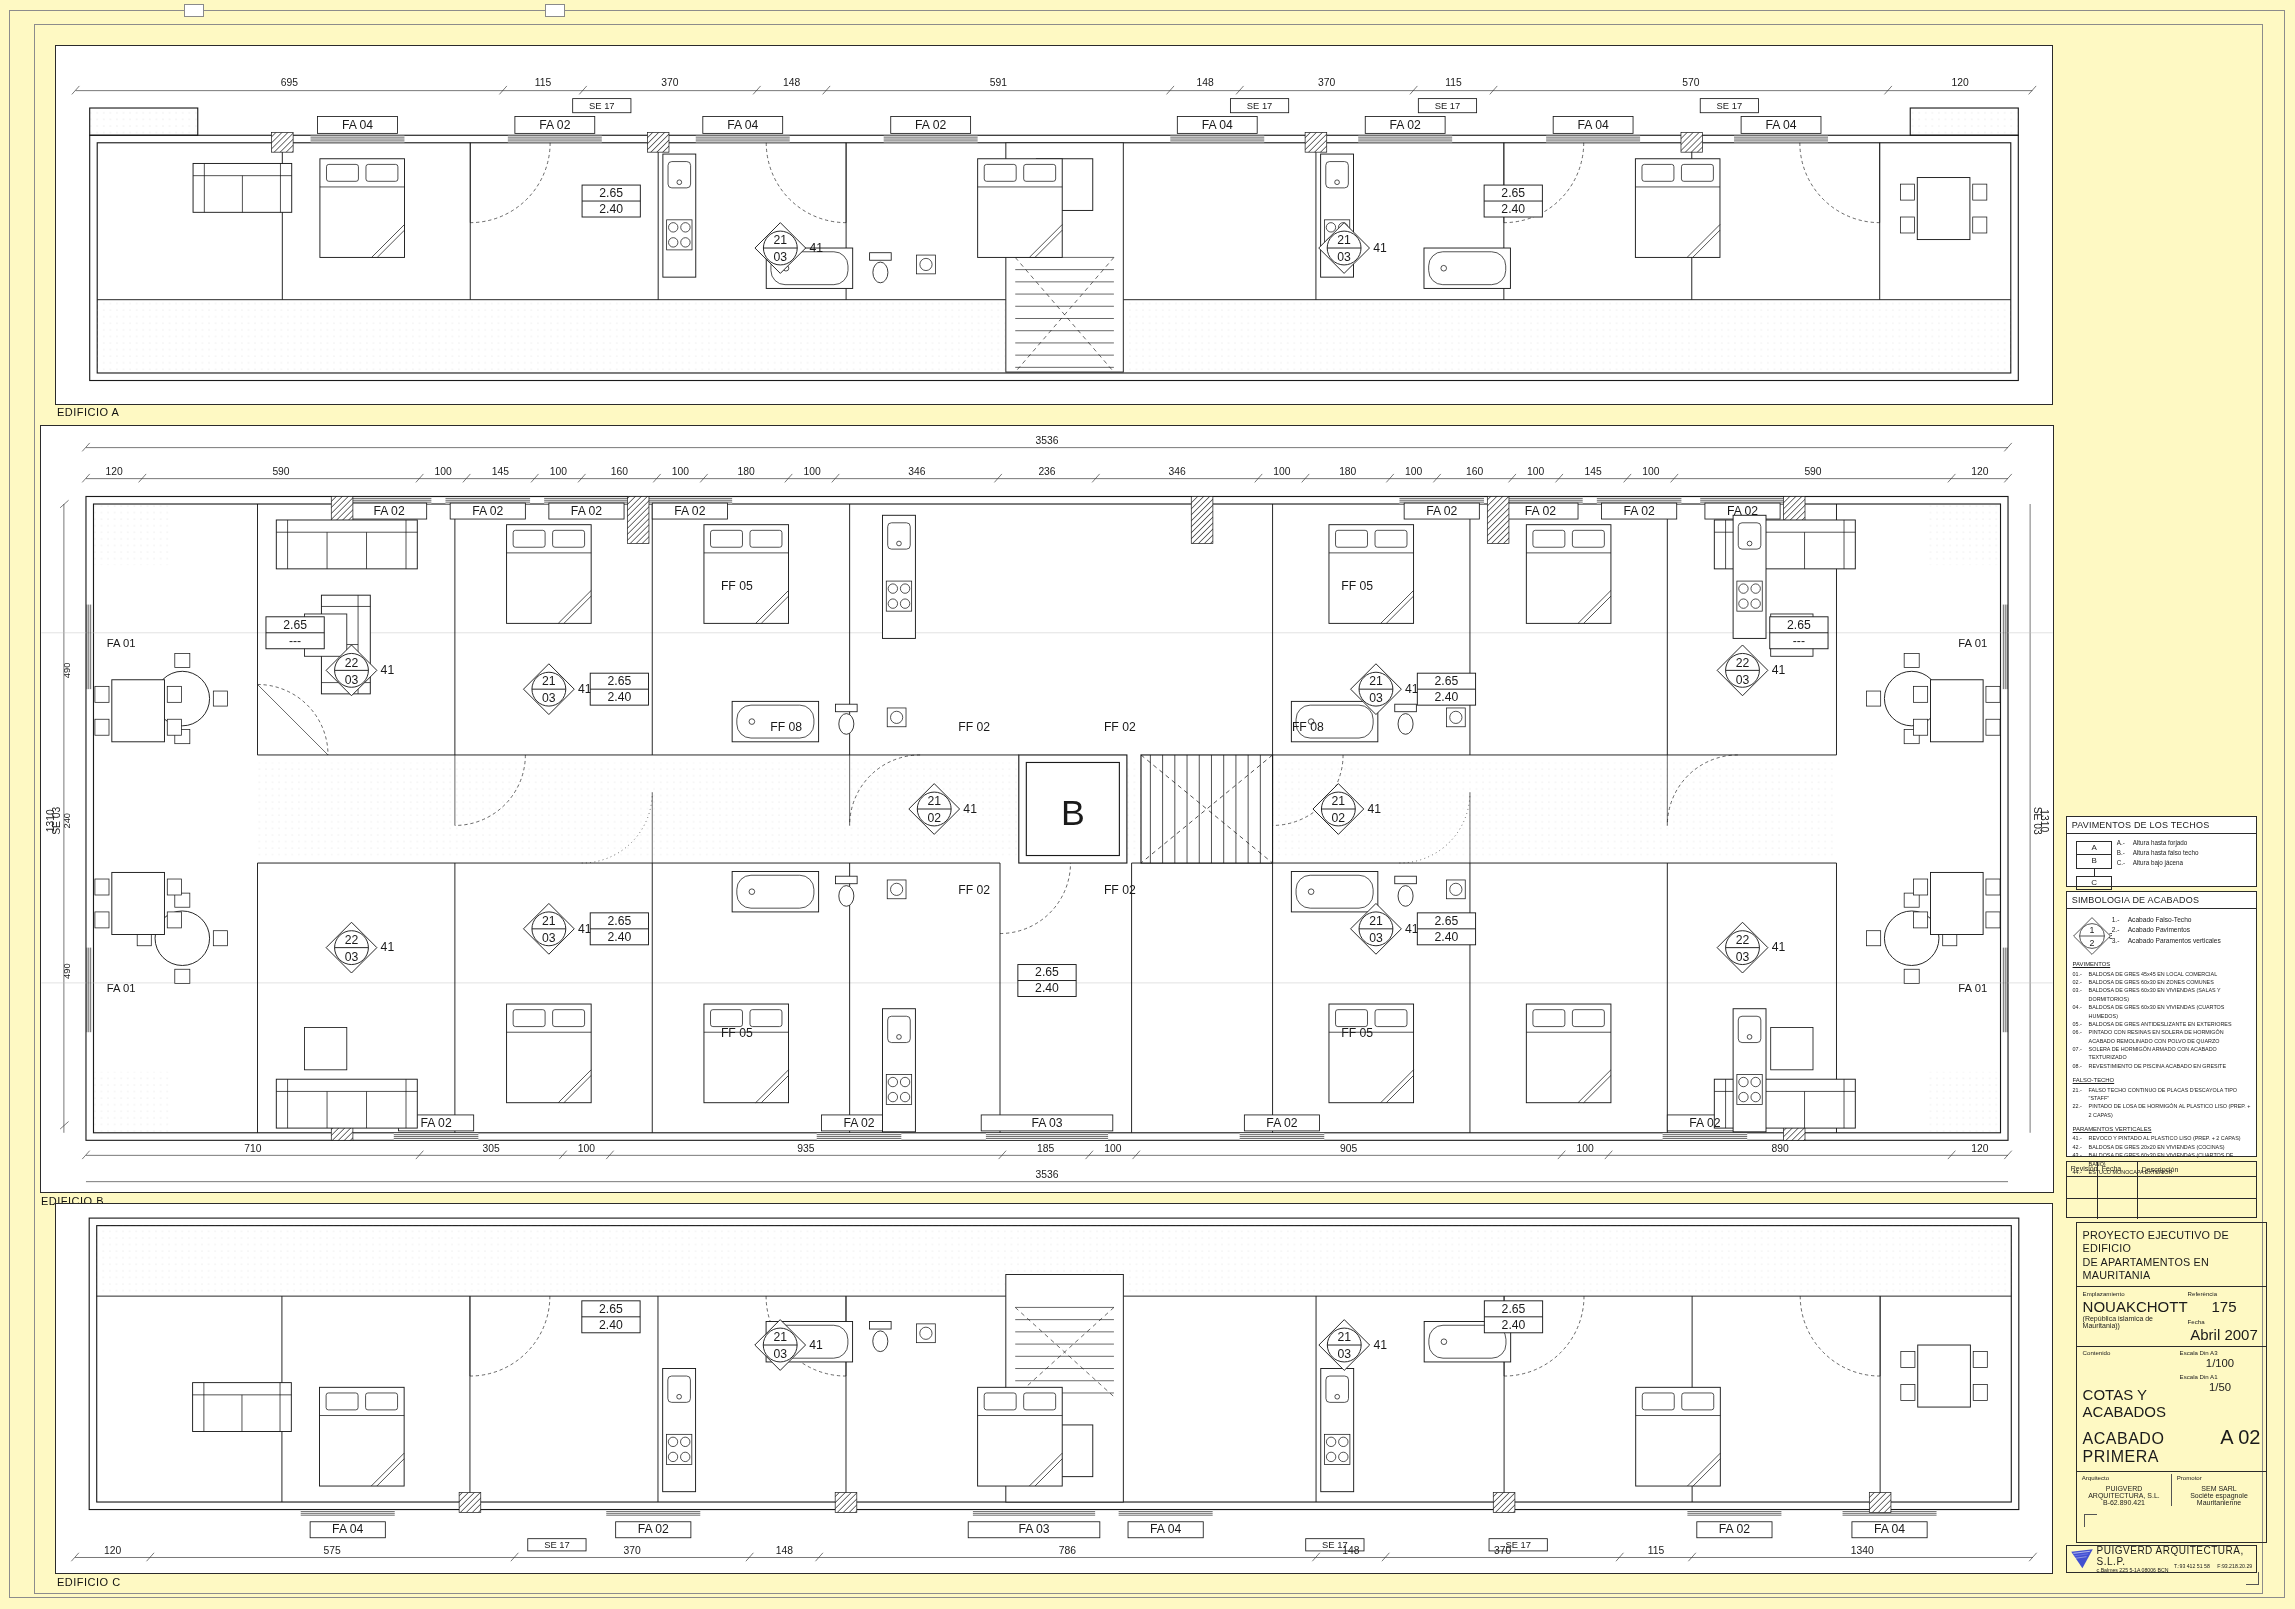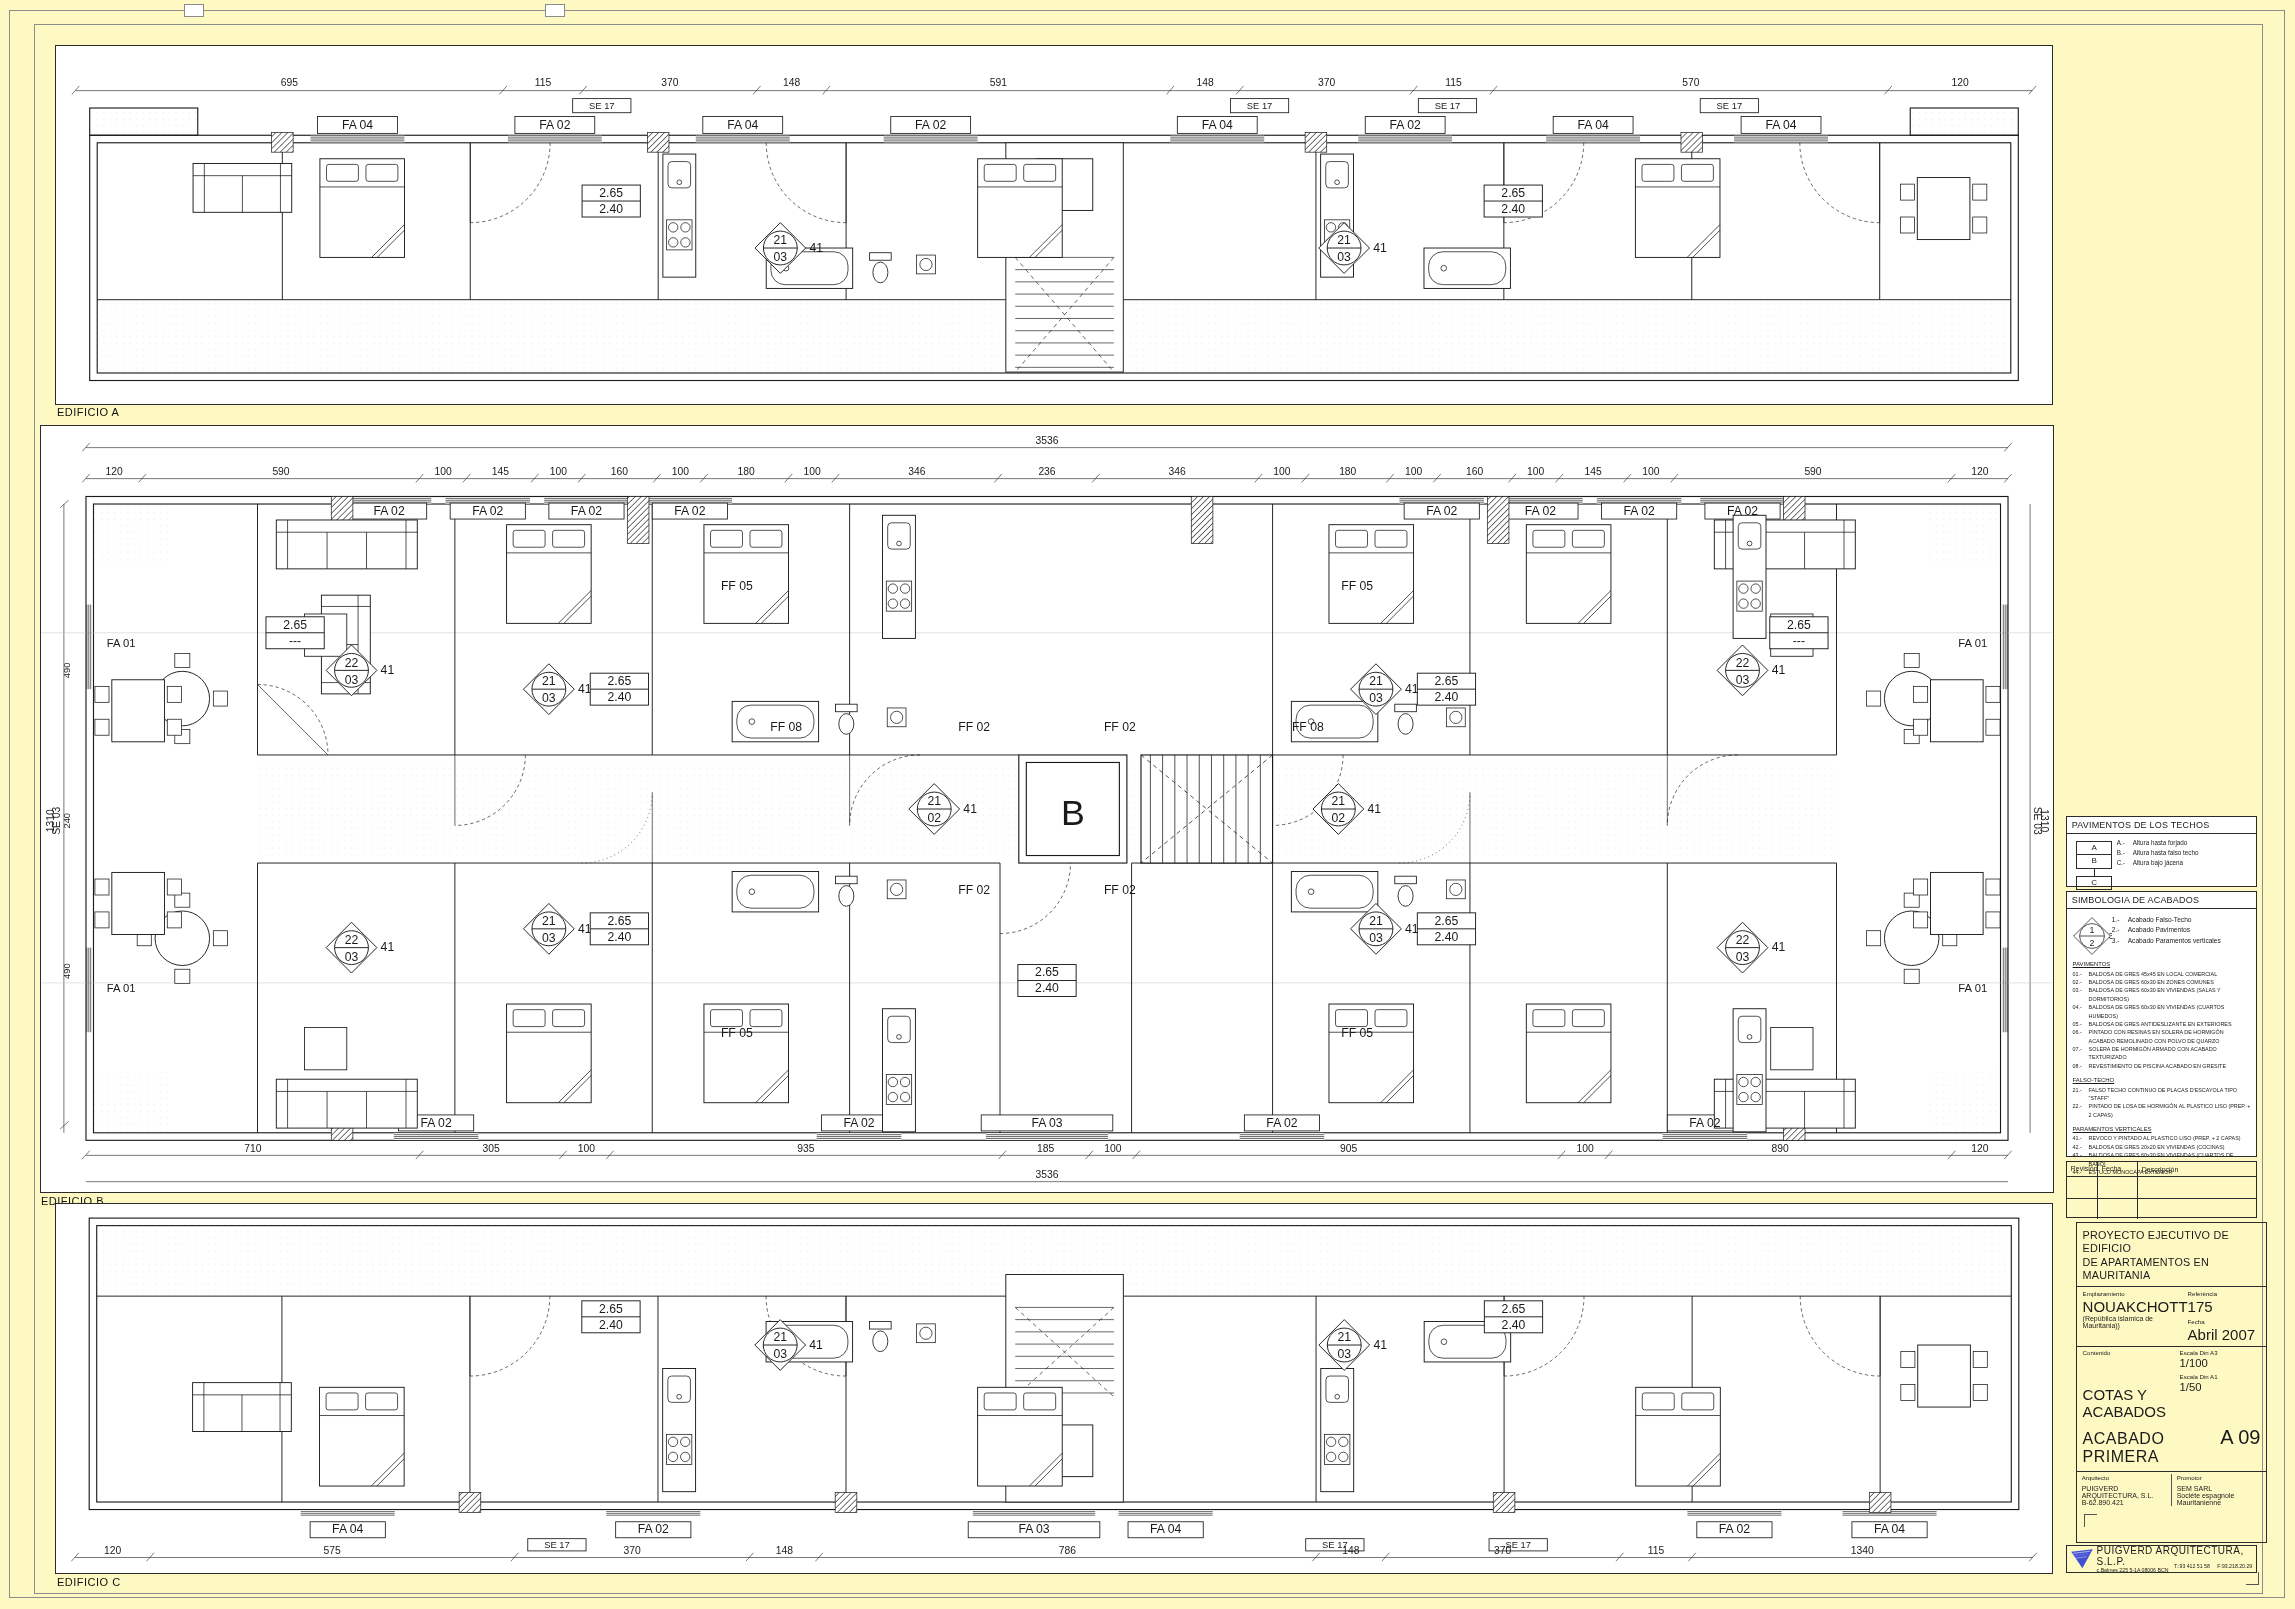--- a/index.html
+++ b/index.html
@@ -35,21 +35,21 @@
   .revrow .rc1,.revrow .rc2{line-height:20.7px;}
   .tblock{position:absolute;left:2066px;top:1222px;width:191px;height:321px;border:0.9px solid #2b2b2b;box-sizing:border-box;margin-left:10px;}
   .ptitle{font-size:10.8px;letter-spacing:0.2px;padding:5.6px 5.6px 3.8px 5.6px;line-height:1.25;}
   .rule{border-top:0.9px solid #2b2b2b;margin:0;}
   .fieldrow{display:flex;padding:2.8px 5.6px;}
   .fl{flex:1.2;}
   .fr{flex:1;}
   .flabel{font-size:6.1px;color:#222;margin-bottom:0.9px;}
   .fval{font-size:15px;}
   .fval.small{font-size:7px;}
-  .fval.center{}
+  .fval.center{text-align:center;}
   .plantarow{display:flex;align-items:baseline;padding:2.8px 5.6px 4.7px 5.6px;}
   .planta{font-size:16px;letter-spacing:0.5px;flex:1;}
   .sheetno{font-size:20px;}
   .apRow{display:flex;padding:2.8px 0 3.8px 0;}
   .apCol{flex:1;padding:0 4.7px;}
   .apCol.sep{border-left:0.9px solid #555;}
   .sigarea{position:relative;height:71px;margin:3.8px 6.6px;}
   .corner{position:absolute;width:12.2px;height:12.2px;}
   .corner.tl{left:0;top:0;border-left:0.9px solid #555;border-top:0.9px solid #555;}
   .corner.br{right:0;bottom:0;border-right:0.9px solid #555;border-bottom:0.9px solid #555;}
@@ -901,21 +901,21 @@
       </div>
       <div class="fr">
         <div class="flabel">Escala Din A3</div>
         <div class="fval center" style="font-size:11.3px">1/100</div>
         <div class="flabel" style="margin-top:3.8px">Escala Din A1</div>
         <div class="fval center" style="font-size:11.3px">1/50</div>
       </div>
     </div>
     <div class="plantarow">
       <div class="planta">ACABADO PRIMERA</div>
-      <div class="sheetno">A 09</div>
+      <div class="sheetno">A 02</div>
     </div>
     <div class="rule" style="border-top-width:1.4px"></div>
     <div class="apRow">
       <div class="apCol">
         <div class="flabel">Arquitecto</div>
         <div class="fval small center" style="margin-top:3.8px">PUIGVERD ARQUITECTURA, S.L.</div>
         <div class="fval small center">B-62.890.421</div>
       </div>
       <div class="apCol sep">
         <div class="flabel">Promotor</div>

